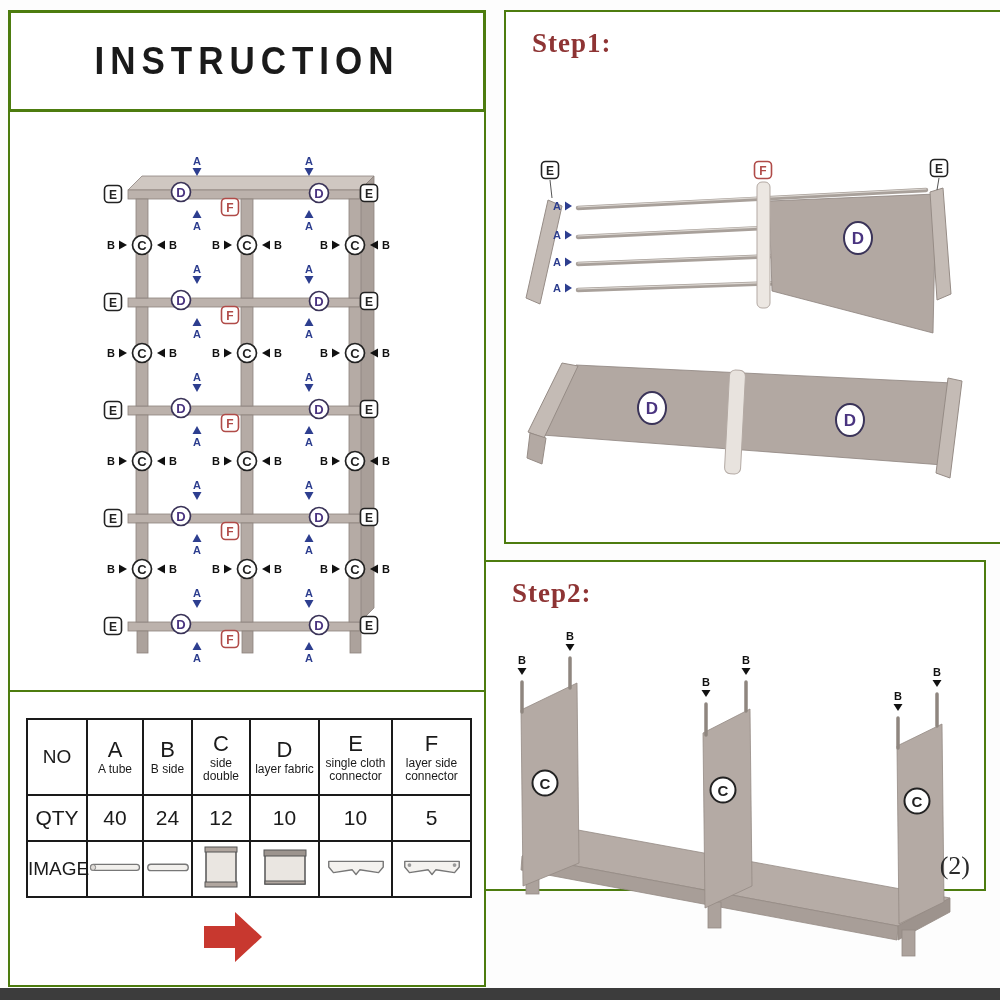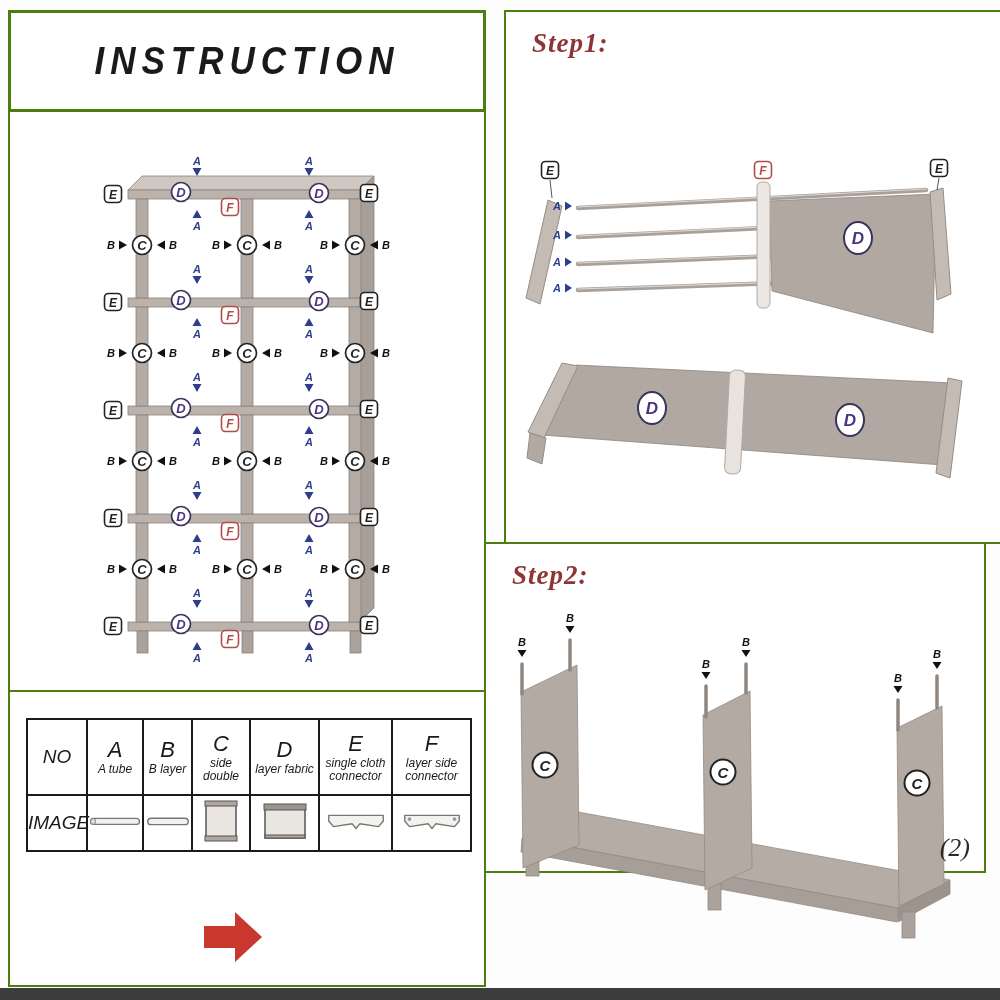--- a/index.html
+++ b/index.html
@@ -1,26 +1,26 @@
 <!DOCTYPE html>
 <html><head>
 <meta charset="utf-8">
 <style>
   html,body{margin:0;padding:0;}
   body{
     width:1000px;height:1000px;position:relative;background:#fdfdfd;
     font-family:"Liberation Sans", sans-serif;color:#1a1a1a;overflow:hidden;
   }
-  .panel{position:absolute;background:#fff;border:2px solid #4d7c0f;box-sizing:border-box;font-style:italic;}
+  .panel{position:absolute;background:#fff;border:2px solid #4d7c0f;box-sizing:border-box;}
   #panel-title{left:8px;top:10px;width:478px;height:102px;border-width:3px;
     display:flex;align-items:center;justify-content:center;}
   #panel-diagram{left:8px;top:110px;width:478px;height:582px;}
   #panel-parts{left:8px;top:690px;width:478px;height:297px;}
   #panel-step1{left:504px;top:10px;width:562px;height:534px;}
-  #panel-step2{left:484px;top:542px;width:502px;height:331px;}
+  #panel-step2{left:484px;top:560px;width:502px;height:331px;}
   .title-text{font-size:35px;font-weight:bold;letter-spacing:6px;transform:scaleY(1.12);}
   .step-label{
     position:absolute;left:26px;top:16px;font-family:"Liberation Serif", serif;
     font-weight:bold;font-size:27px;color:#8e3434;letter-spacing:1px;
   }
   .fig-num{
     position:absolute;font-family:"Liberation Serif", serif;font-size:26px;color:#2b2b2b;
   }
   #fig1{right:14px;bottom:6px;}
   #fig2{right:14px;bottom:8px;}
@@ -193,38 +193,47 @@
     </colgroup>
     <tbody>
         <tr class="hdr-row">
       <td class="row-head">NO</td>
       <td>
         <div class="col-letter">A</div>
         <div class="col-name">A tube</div>
       </td>
       <td>
         <div class="col-letter">B</div>
-        <div class="col-name">B layer</div>
+        <div class="col-name">B side</div>
       </td>
       <td>
         <div class="col-letter">C</div>
         <div class="col-name">side double</div>
       </td>
       <td>
         <div class="col-letter">D</div>
         <div class="col-name">layer fabric</div>
       </td>
       <td>
         <div class="col-letter">E</div>
         <div class="col-name">single cloth connector</div>
       </td>
       <td>
         <div class="col-letter">F</div>
         <div class="col-name">layer side connector</div>
       </td>
+    </tr>
+    <tr class="qty-row">
+      <td class="row-head">QTY</td>
+      <td>40</td>
+      <td>24</td>
+      <td>12</td>
+      <td>10</td>
+      <td>10</td>
+      <td>5</td>
     </tr>
     <tr class="img-row">
       <td class="row-head">IMAGE</td>
       <td>
         <svg width="54" height="24" viewBox="0 0 64 24">
           <rect x="3" y="9" width="58" height="7" rx="3.5" fill="#f2f0ed" stroke="#777" stroke-width="1.5"></rect>
           <ellipse cx="6" cy="12.5" rx="3" ry="3.5" fill="#e0dcd8" stroke="#777" stroke-width="1"></ellipse>
         </svg>
       </td>
       <td>

